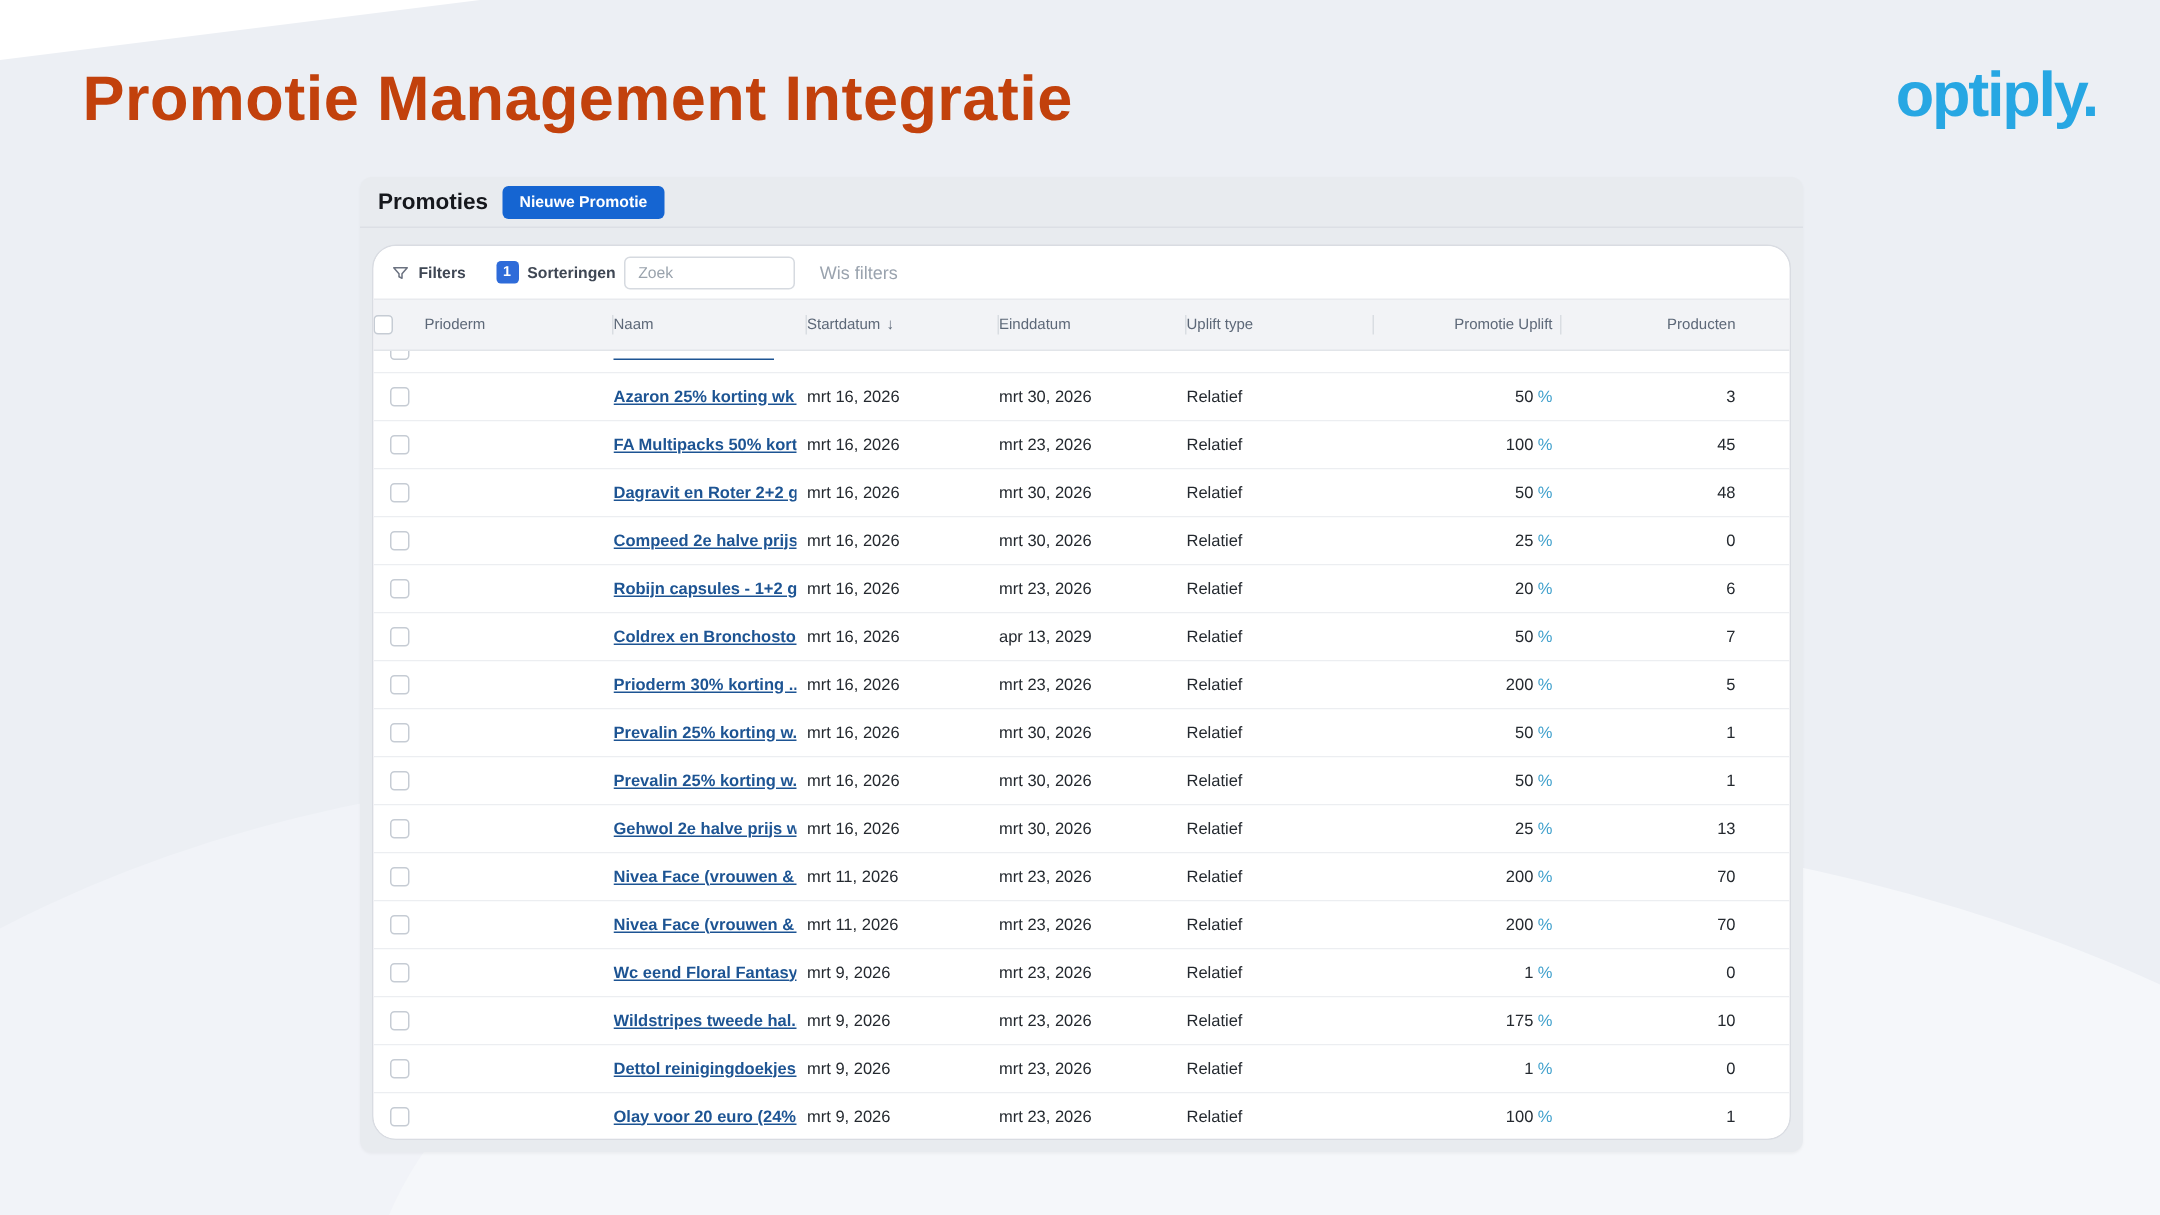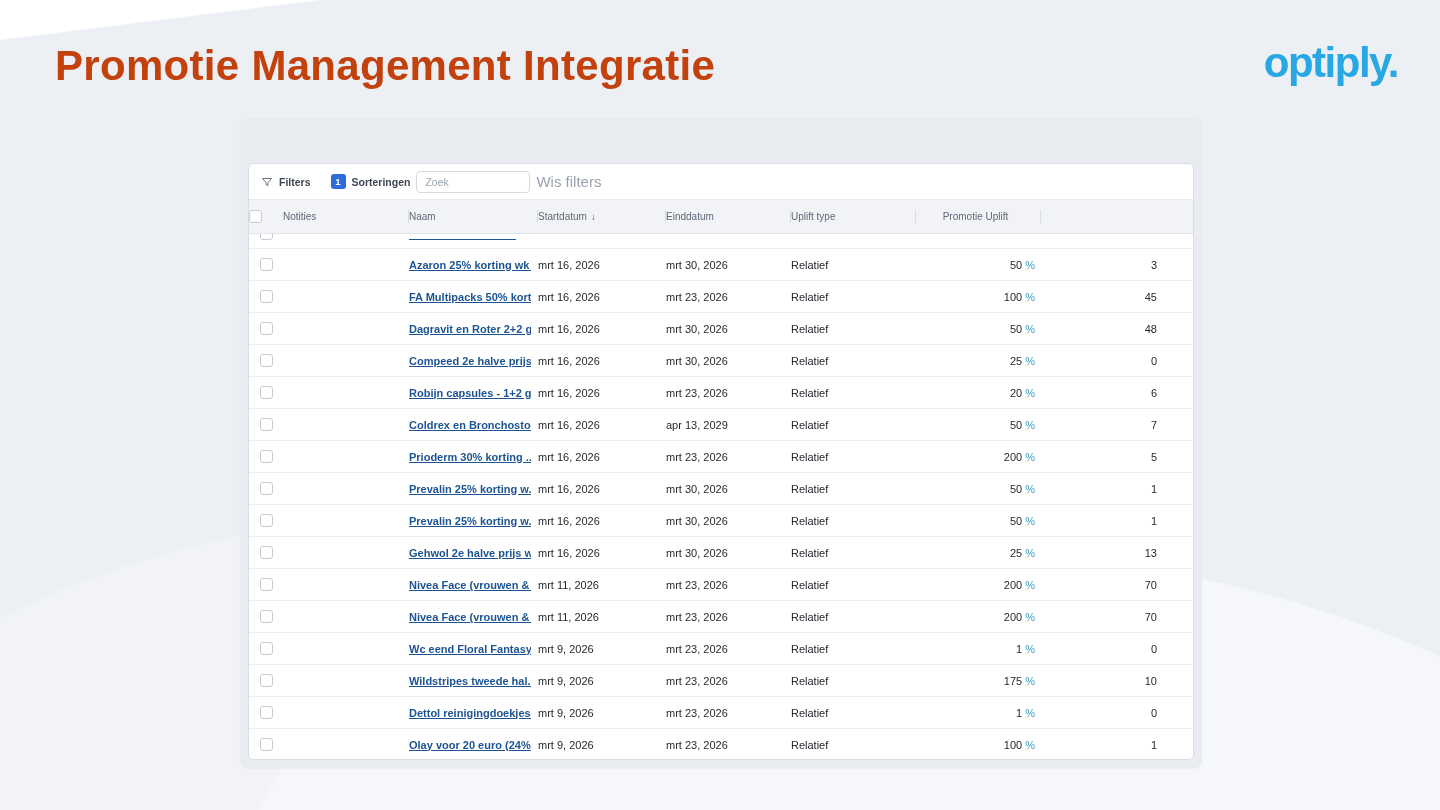--- a/index.html
+++ b/index.html
@@ -55,21 +55,21 @@
   .new-btn {
     background: #1565d2; color: #ffffff;
     font-family: "Liberation Sans", sans-serif;
     font-size: 10.5px; font-weight: bold;
     border: none; border-radius: 4px;
     padding: 5px 11px; cursor: pointer;
   }
 
   .card {
     position: absolute; left: 8px; right: 8px; top: 45px; bottom: 8px;
-    background: #ffffff; border: 1px solid #d9dce2; border-radius: 6px;
+    background: #ffffff; border: 1px solid #d9dce2; border-radius: 16px;
     overflow: hidden; display: flex; flex-direction: column;
   }
 
   
   .filter-bar {
     height: 36px; flex: 0 0 36px;
     display: flex; align-items: center;
     padding: 0 12px; gap: 6px;
     border-bottom: 1px solid #e8eaee;
     background: #ffffff;
@@ -81,39 +81,39 @@
     border-radius: 3px; font-size: 9.5px; font-weight: bold;
     display: flex; align-items: center; justify-content: center;
   }
   .search-input {
     margin-left: 0; width: 114px; height: 22px;
     border: 1px solid #d6dae0; border-radius: 4px;
     font-family: "Liberation Sans", sans-serif;
     font-size: 10.5px; padding: 0 8px; color: #374151; outline: none;
   }
   .search-input::placeholder { color: #9aa3ad; }
-  .clear-filters { font-size: 15px; color: #9aa3ae; cursor: pointer; }
+  .clear-filters { margin-left: 10px; font-size: 12px; color: #9aa3ae; cursor: pointer; }
 
   
   .grid-row {
     display: grid;
     grid-template-columns: 34px 126px 129px 128px 125px 125px 125px 1fr;
     align-items: center;
   }
   .thead {
     flex: 0 0 34px; height: 34px;
     background: #f2f3f6; border-bottom: 1px solid #e2e5e9;
     font-size: 10px; color: #5d6878;
   }
   .th { position: relative; height: 100%; display: flex; align-items: center; cursor: pointer; }
   .th.sep::after {
     content: ""; position: absolute; right: 0; top: 10px; bottom: 10px;
     width: 1px; background: #d9dde2;
   }
-  .th.right { justify-content: center; }
+  .th.right { justify-content: flex-end; }
   .th.pad-uplift { padding-right: 6px; }
   .th.pad-prod { padding-right: 36px; }
   .sort-arrow { margin-left: 4px; font-size: 10px; color: #5d6878; }
 
   .tbody { flex: 1; overflow: hidden; background: #fff; }
   .row {
     height: 32px; border-bottom: 1px solid #eceef1; background: #fff;
     font-size: 11px; color: #24292f;
   }
   .checkbox {
@@ -144,20 +144,24 @@
 <body>
 
 <div class="wave-a"></div>
 <div class="wave-b"></div>
 <div class="top-wedge"></div>
 
 <h1 class="page-title">Promotie Management Integratie</h1>
 <div class="logo">optiply.</div>
 
 <div class="panel">
+  <div class="panel-header">
+    <span class="panel-title">Promoties</span>
+    <button class="new-btn">Nieuwe Promotie</button>
+  </div>
 
   <div class="card">
 
     <div class="filter-bar">
       <span class="funnel-icon">
         <svg width="12" height="12" viewBox="0 0 24 24" fill="none" stroke="#6b7280" stroke-width="2" stroke-linejoin="round">
             <path d="M3 5h18l-7 8v6l-4-2v-4L3 5z"></path>
           </svg>
       </span>
       <span class="filter-label">Filters</span>
@@ -165,38 +169,41 @@
       <span class="filter-label">Sorteringen</span>
       <input class="search-input" type="text" placeholder="Zoek" style="">
       <span class="clear-filters">Wis filters</span>
     </div>
 
     <div class="thead grid-row">
       <div class="th">
         <div class="checkbox"></div>
       </div>
       <div class="th sep">
-          <span>Notities</span>
+          <span>Prioderm</span>
         </div>
       <div class="th sep">
           <span>Naam</span>
         </div>
       <div class="th sep">
         <span>Startdatum</span>
         <span class="sort-arrow">↓</span>
       </div>
       <div class="th sep">
           <span>Einddatum</span>
         </div>
       <div class="th sep">
           <span>Uplift type</span>
         </div>
       <div class="th sep right pad-uplift">
           <span>Promotie Uplift</span>
         </div>
+      <div class="th right pad-prod">
+          <span>Producten</span>
+        </div>
     </div>
 
     <div class="tbody">
       <div class="partial-row">
         <div class="row-inner grid-row">
           <div class="th" style="height:32px;display:flex;align-items:center;justify-content:center;">
             <div class="checkbox"></div>
           </div>
           <div></div>
           <div>

